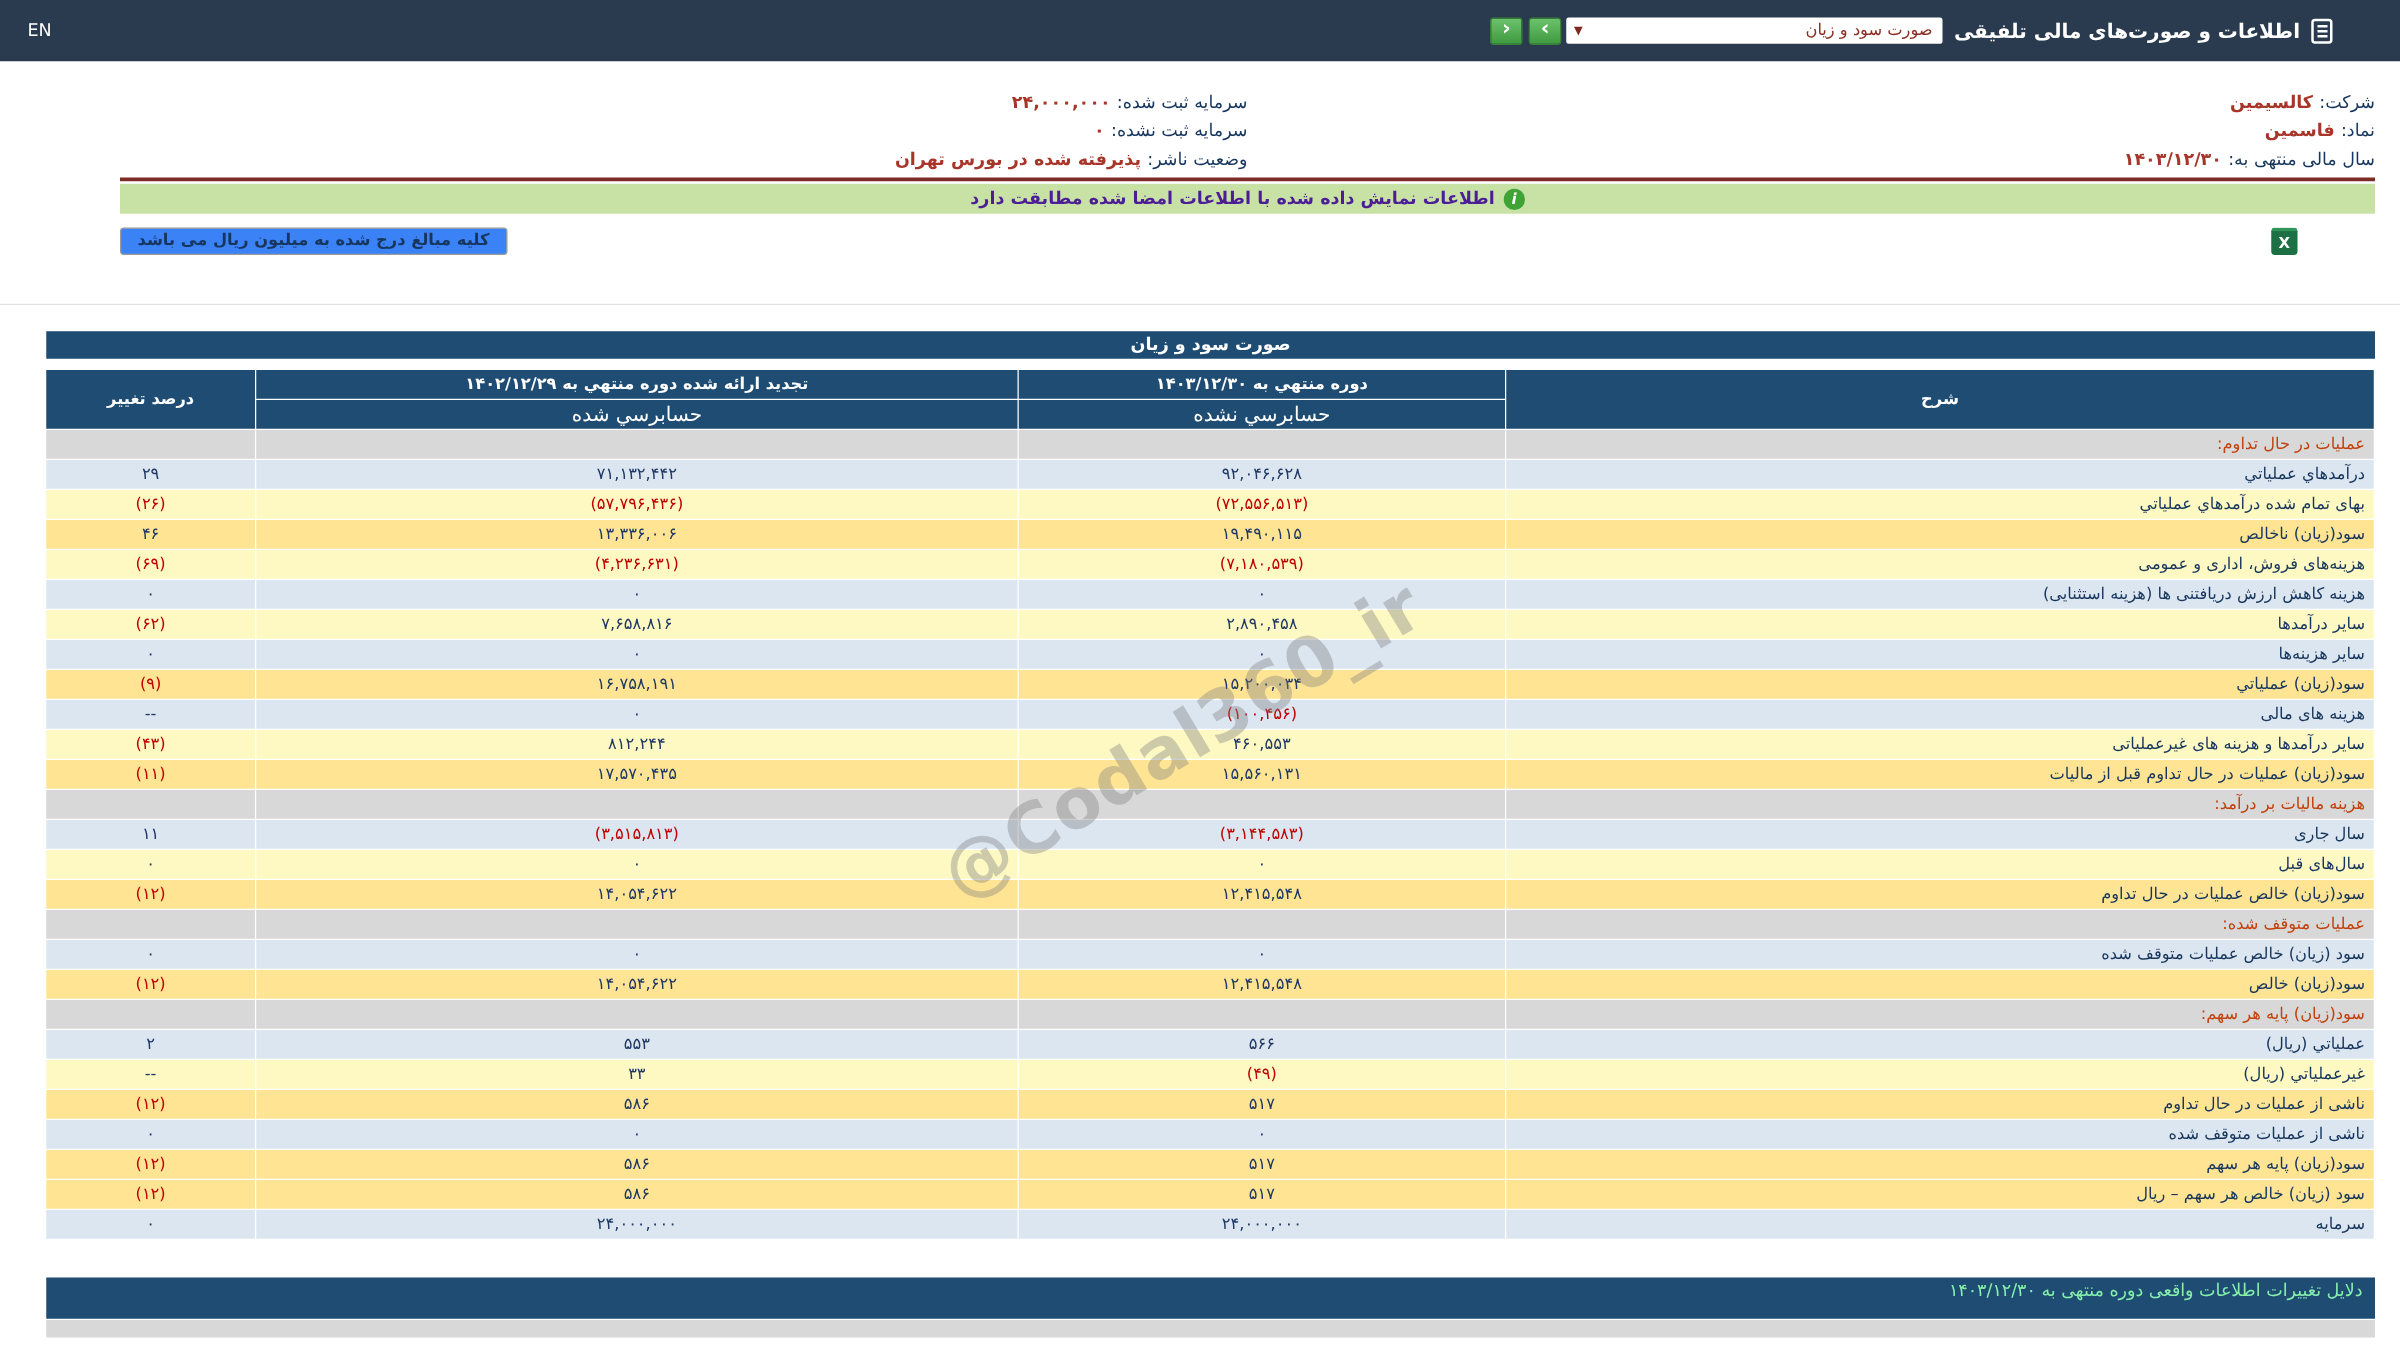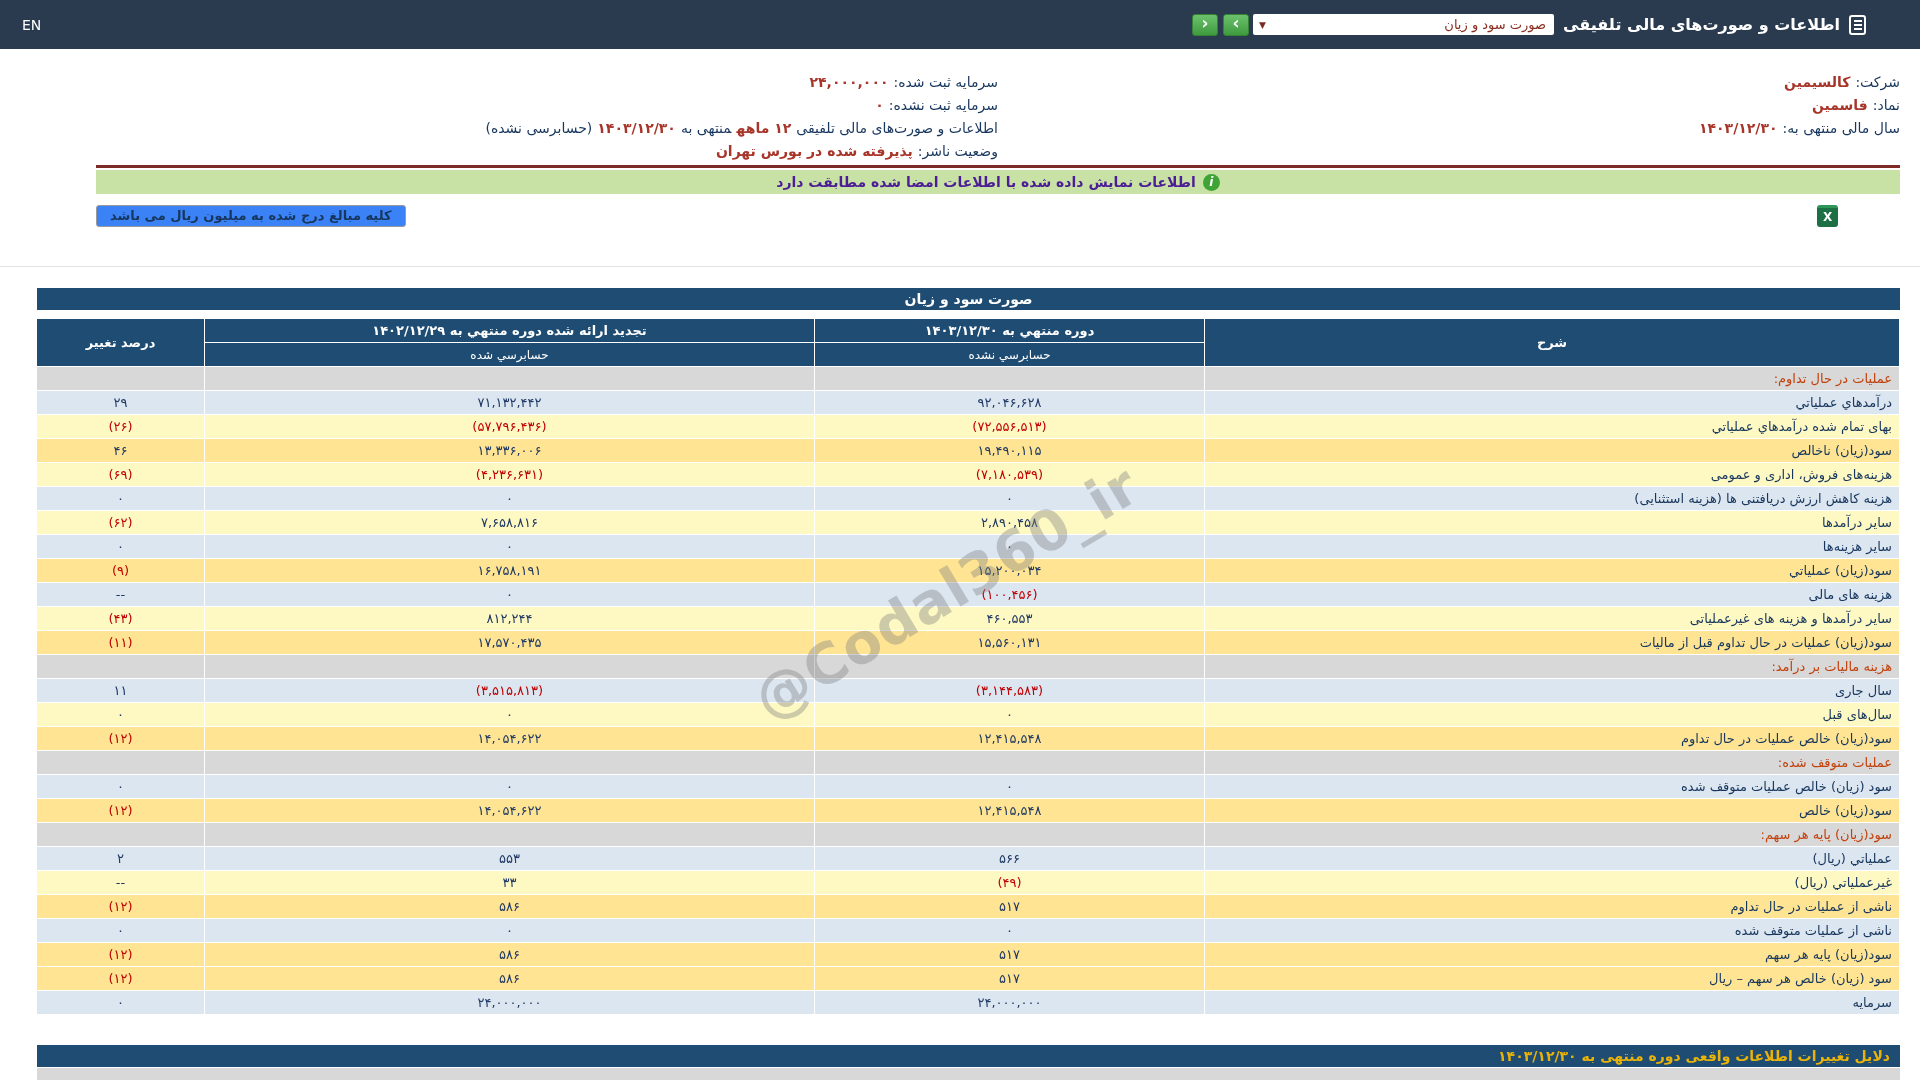--- a/index.html
+++ b/index.html
@@ -37,32 +37,32 @@
   .note-row { margin-top:9px; display:flex; justify-content:space-between; align-items:center; height:25px; }
   .excel-btn { width:21px; height:22px; background:#1D7044; border-radius:3px; color:#fff; font-weight:bold; font-size:12px; display:flex; align-items:center; justify-content:center; margin-right:62px; cursor:pointer; border-top:3px solid #2E9659; }
   .note-box { border:1px solid #9A9A9A; border-radius:3px; background:#3b82f6; padding:0 13px; height:22px; line-height:20px; color:#17365D; font-size:13px; font-weight:bold; }
   .page-divider { height:1px; background:#E2E2E2; margin-top:38px; }
 
   
   .table-w { margin:0 20px 0 37px; }
   .pl-title { margin-top:21px; height:22px; background:#1E4C73; color:#fff; font-size:14px; font-weight:bold; text-align:center; line-height:22px; }
   .pl-table { width:100%; border-collapse:separate; border-spacing:1px; table-layout:fixed; margin-top:8px; }
   .pl-table th { background:#1E4C73; color:#fff; font-weight:bold; font-size:13px; height:23px; text-align:center; }
-  .pl-table th.sub { font-weight:normal; font-size:12px;margin-top:20px; }
+  .pl-table th.sub { font-weight:normal; font-size:16px;margin-top:20px; }
   .pl-table td { height:23px; font-size:13px; padding:0 7px; overflow:hidden; white-space:nowrap; }
   .c-desc { text-align:right; color:#17365D; }
   .c-num, .c-pct { text-align:center; color:#1F3864; direction:ltr; }
   .neg { color:#C00000; }
   .r-section td { background:#D8D8D8; font-weight:normal; color:#c2410c; }
   .r-blue td { background:#DCE6F1; }
   .r-white td { background:#fef9c3; }
   .r-yellow td { background:#FFE593; }
 
   
-  .footer-bar { margin-top:30px; height:22px; background:#1E4C73; color:#eab308; font-size:14px; font-weight:bold; text-align:right; padding:0 10px; line-height:22px; }
+  .footer-bar { margin-top:30px; height:33px; background:#1E4C73; color:#86efac; font-size:14px; font-weight:normal; text-align:right; padding:0 10px; line-height:22px; }
   .footer-row { height:14px; background:#D8D8D8; margin-top:1px; }
 
   
   .watermark { position:absolute; left:728px; top:560px; transform:rotate(-31deg); font-size:56px; font-weight:bold; color:rgba(125,125,125,0.38); letter-spacing:1px; direction:ltr; pointer-events:none; z-index:5; white-space:nowrap; }
 </style>
 </head>
 <body>
 
 <div class="topbar">
   <span class="doc-icon"></span>
@@ -81,21 +81,20 @@
 
 <div class="content-w info-section">
   <div class="info-col">
       <div class="info-row"><span class="info-label">شرکت:</span><span class="info-value">کالسیمین</span></div>
       <div class="info-row"><span class="info-label">نماد:</span><span class="info-value">فاسمین</span></div>
       <div class="info-row"><span class="info-label">سال مالی منتهی به:</span><span class="info-value">۱۴۰۳/۱۲/۳۰</span></div>
     </div>
   <div class="info-col">
       <div class="info-row"><span class="info-label">سرمایه ثبت شده:</span><span class="info-value">۲۴,۰۰۰,۰۰۰</span></div>
       <div class="info-row"><span class="info-label">سرمایه ثبت نشده:</span><span class="info-value">۰</span></div>
-      <div class="info-row"><span class="info-label">اطلاعات و صورت‌های مالی تلفیقی</span><span class="info-value">۱۲ ماهه</span><span class="info-label">منتهی به</span><span class="info-value">۱۴۰۳/۱۲/۳۰</span><span class="info-label">(حسابرسی نشده)</span></div>
       <div class="info-row"><span class="info-label">وضعیت ناشر:</span><span class="info-value">پذیرفته شده در بورس تهران</span></div>
     </div>
 </div>
 <div class="content-w red-line"></div>
 
 <div class="content-w alert-bar">
   <span class="info-circle">i</span>
   <span class="alert-text">اطلاعات نمایش داده شده با اطلاعات امضا شده مطابقت دارد</span>
 </div>
 

